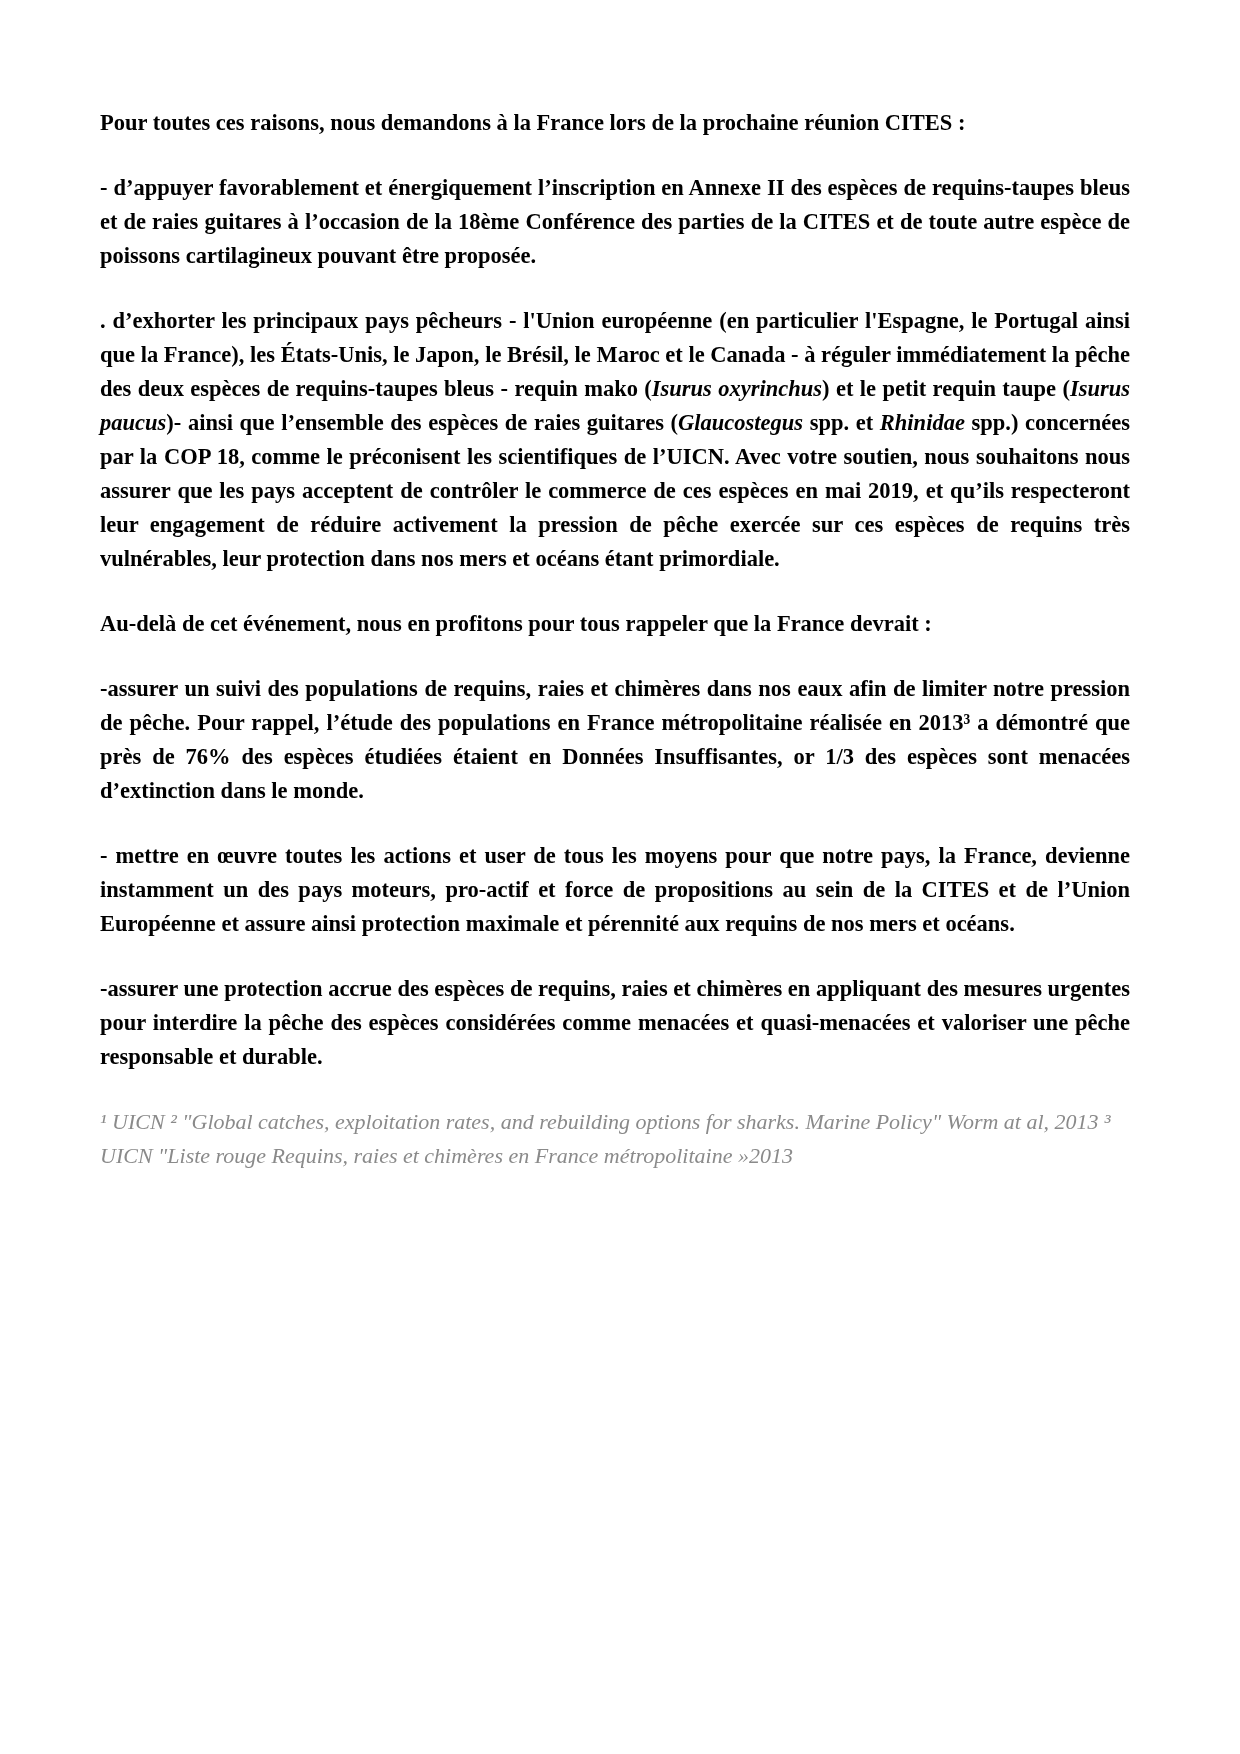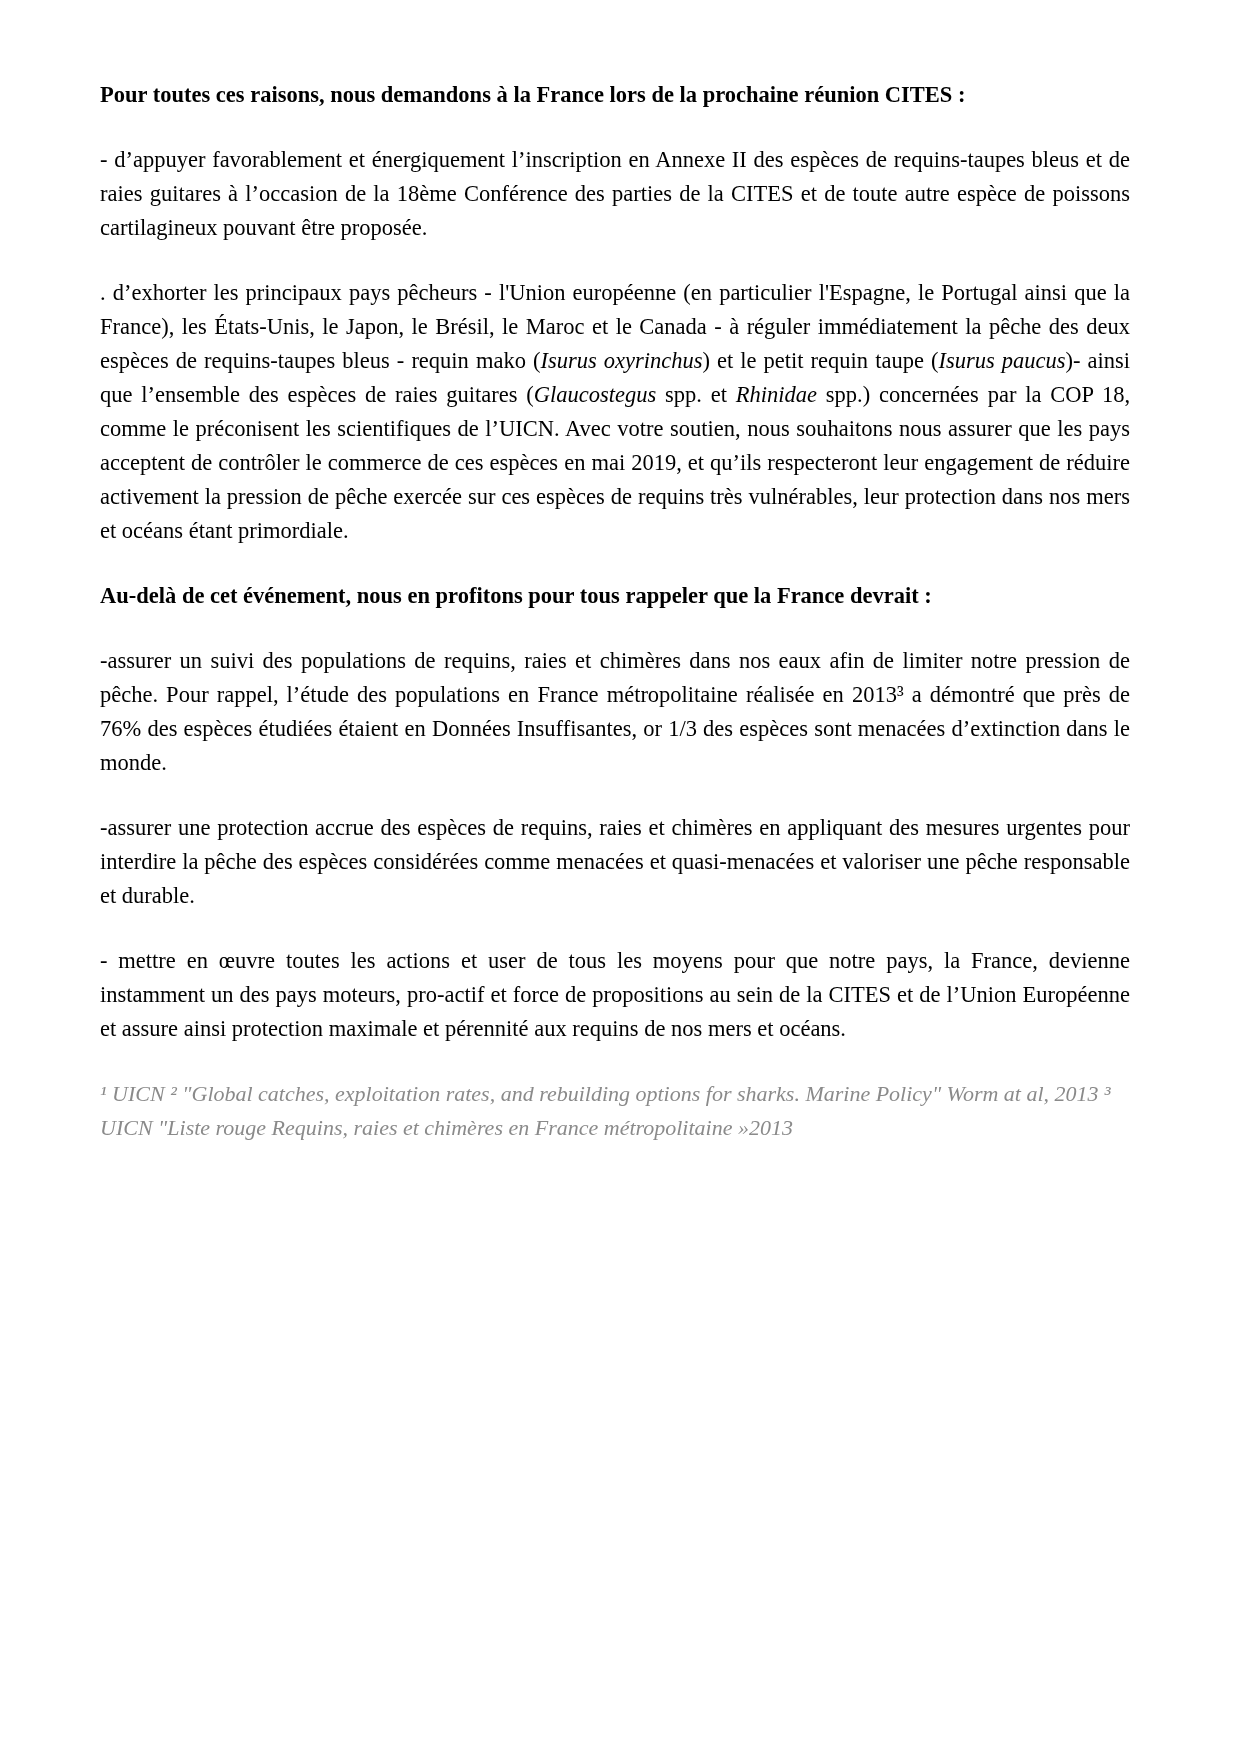--- a/index.html
+++ b/index.html
@@ -7,31 +7,32 @@
     padding: 0;
     background: #ffffff;
   }
   .page {
     position: relative;
     width: 1240px;
     height: 1754px;
     margin: 0 auto;
     background: #ffffff;
     box-sizing: border-box;
-    padding: 78px 110px 0 100px;
+    padding: 106px 110px 0 100px;
     font-family: "Liberation Serif", "DejaVu Serif", serif;
     color: #000000;
     overflow: hidden;
   }
   .para {
     font-size: 22.5px;
     line-height: 34px;
     margin: 0 0 31px 0;
     text-align: justify;
     color: #000000;
+    font-weight: bold;
   }
   .heading {
     font-size: 22.5px;
     line-height: 34px;
     margin: 0 0 31px 0;
     font-weight: bold;
     text-align: left;
     color: #000000;
   }
   .latin {
@@ -61,22 +62,22 @@
   <p class="heading">Pour toutes ces raisons, nous demandons à la France lors de la prochaine réunion CITES :</p>
 
   <p class="para">- d’appuyer favorablement et énergiquement l’inscription en Annexe II des espèces de requins-taupes bleus et de raies guitares à l’occasion de la 18ème Conférence des parties de la CITES et de toute autre espèce de poissons cartilagineux pouvant être proposée.</p>
 
   <p class="para"><span>. d’exhorter les principaux pays pêcheurs - l'Union européenne (en particulier l'Espagne, le Portugal ainsi que la France), les États-Unis, le Japon, le Brésil, le Maroc et le Canada - à réguler immédiatement la pêche des deux espèces de requins-taupes bleus - requin mako (</span><span class="latin">Isurus oxyrinchus</span><span>) et le petit requin taupe (</span><span class="latin">Isurus paucus</span><span>)- ainsi que l’ensemble des espèces de raies guitares (</span><span class="latin">Glaucostegus</span><span> spp. et </span><span class="latin">Rhinidae</span><span> spp.) concernées par la COP 18, comme le préconisent les scientifiques de l’UICN. Avec votre soutien, nous souhaitons nous assurer que les pays acceptent de contrôler le commerce de ces espèces en mai 2019, et qu’ils respecteront leur engagement de réduire activement la pression de pêche exercée sur ces espèces de requins très vulnérables, leur protection dans nos mers et océans étant primordiale.</span></p>
 
   <p class="heading">Au-delà de cet événement, nous en profitons pour tous rappeler que la France devrait :</p>
 
   <p class="para">-assurer un suivi des populations de requins, raies et chimères dans nos eaux afin de limiter notre pression de pêche. Pour rappel, l’étude des populations en France métropolitaine réalisée en 2013³ a démontré que près de 76% des espèces étudiées étaient en Données Insuffisantes, or 1/3 des espèces sont menacées d’extinction dans le monde.</p>
 
+  <p class="para">- mettre en œuvre toutes les actions et user de tous les moyens pour que notre pays, la France, devienne instamment un des pays moteurs, pro-actif et force de propositions au sein de la CITES et de l’Union Européenne et assure ainsi protection maximale et pérennité aux requins de nos mers et océans.</p>
+
   <p class="para">-assurer une protection accrue des espèces de requins, raies et chimères en appliquant des mesures urgentes pour interdire la pêche des espèces considérées comme menacées et quasi-menacées et valoriser une pêche responsable et durable.</p>
-
-  <p class="para">- mettre en œuvre toutes les actions et user de tous les moyens pour que notre pays, la France, devienne instamment un des pays moteurs, pro-actif et force de propositions au sein de la CITES et de l’Union Européenne et assure ainsi protection maximale et pérennité aux requins de nos mers et océans.</p>
 
 
 
   <p class="footnote">¹ UICN ² "Global catches, exploitation rates, and rebuilding options for sharks. Marine Policy" Worm at al, 2013  ³ UICN  "Liste rouge Requins, raies et chimères en France métropolitaine »2013</p>
 
 
 </div>
 
 </body></html>

